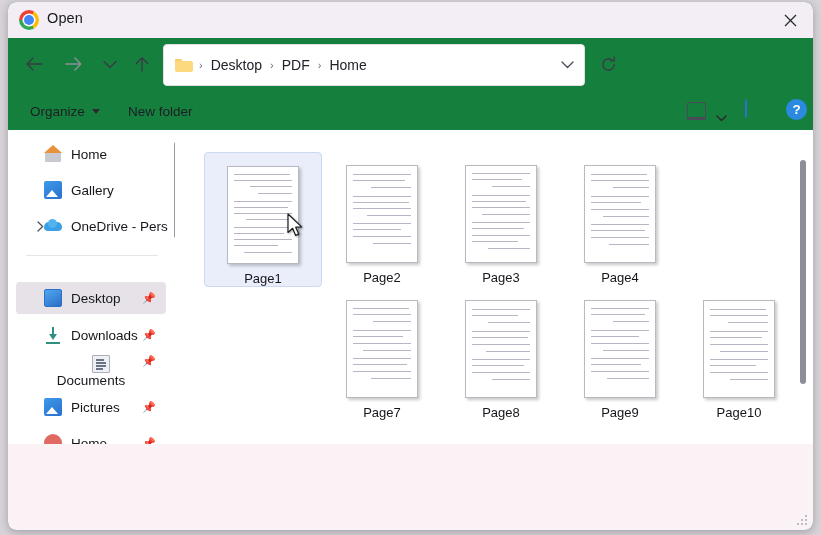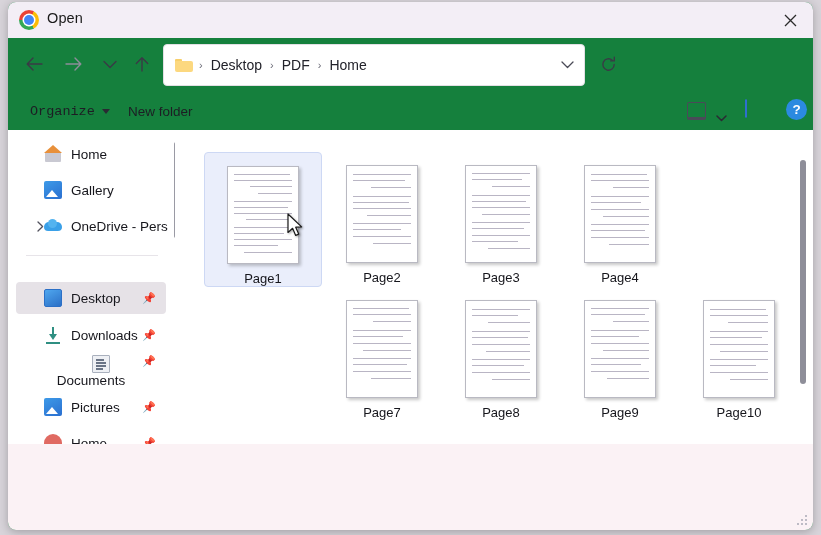--- a/index.html
+++ b/index.html
@@ -92,21 +92,21 @@
     margin-left:11px;font-size:13.5px;color:#7b7b86;flex:1;
   }
   .search-ico{margin-right:10px;color:#4b4b57;display:flex;}
 
   
   .cmdbar{position:absolute;left:0;top:88px;width:805px;height:40px;}
   .cmd{
     position:absolute;top:9px;height:24px;display:flex;align-items:center;
     font-size:13.5px;color:#1d1d24;padding:0 6px;
   }
-  .cmd-organize{left:16px;font-family:Liberation Mono, monospace;}
+  .cmd-organize{left:16px;}
   .cmd-newfolder{left:114px;}
   .caret{
     width:0;height:0;border-left:4px solid transparent;border-right:4px solid transparent;
     border-top:5px solid #2a2a33;margin-left:7px;
   }
   .view-btn{
     position:absolute;left:676px;top:10px;width:24px;height:22px;
     display:flex;align-items:center;justify-content:center;
   }
   .view-glyph{

